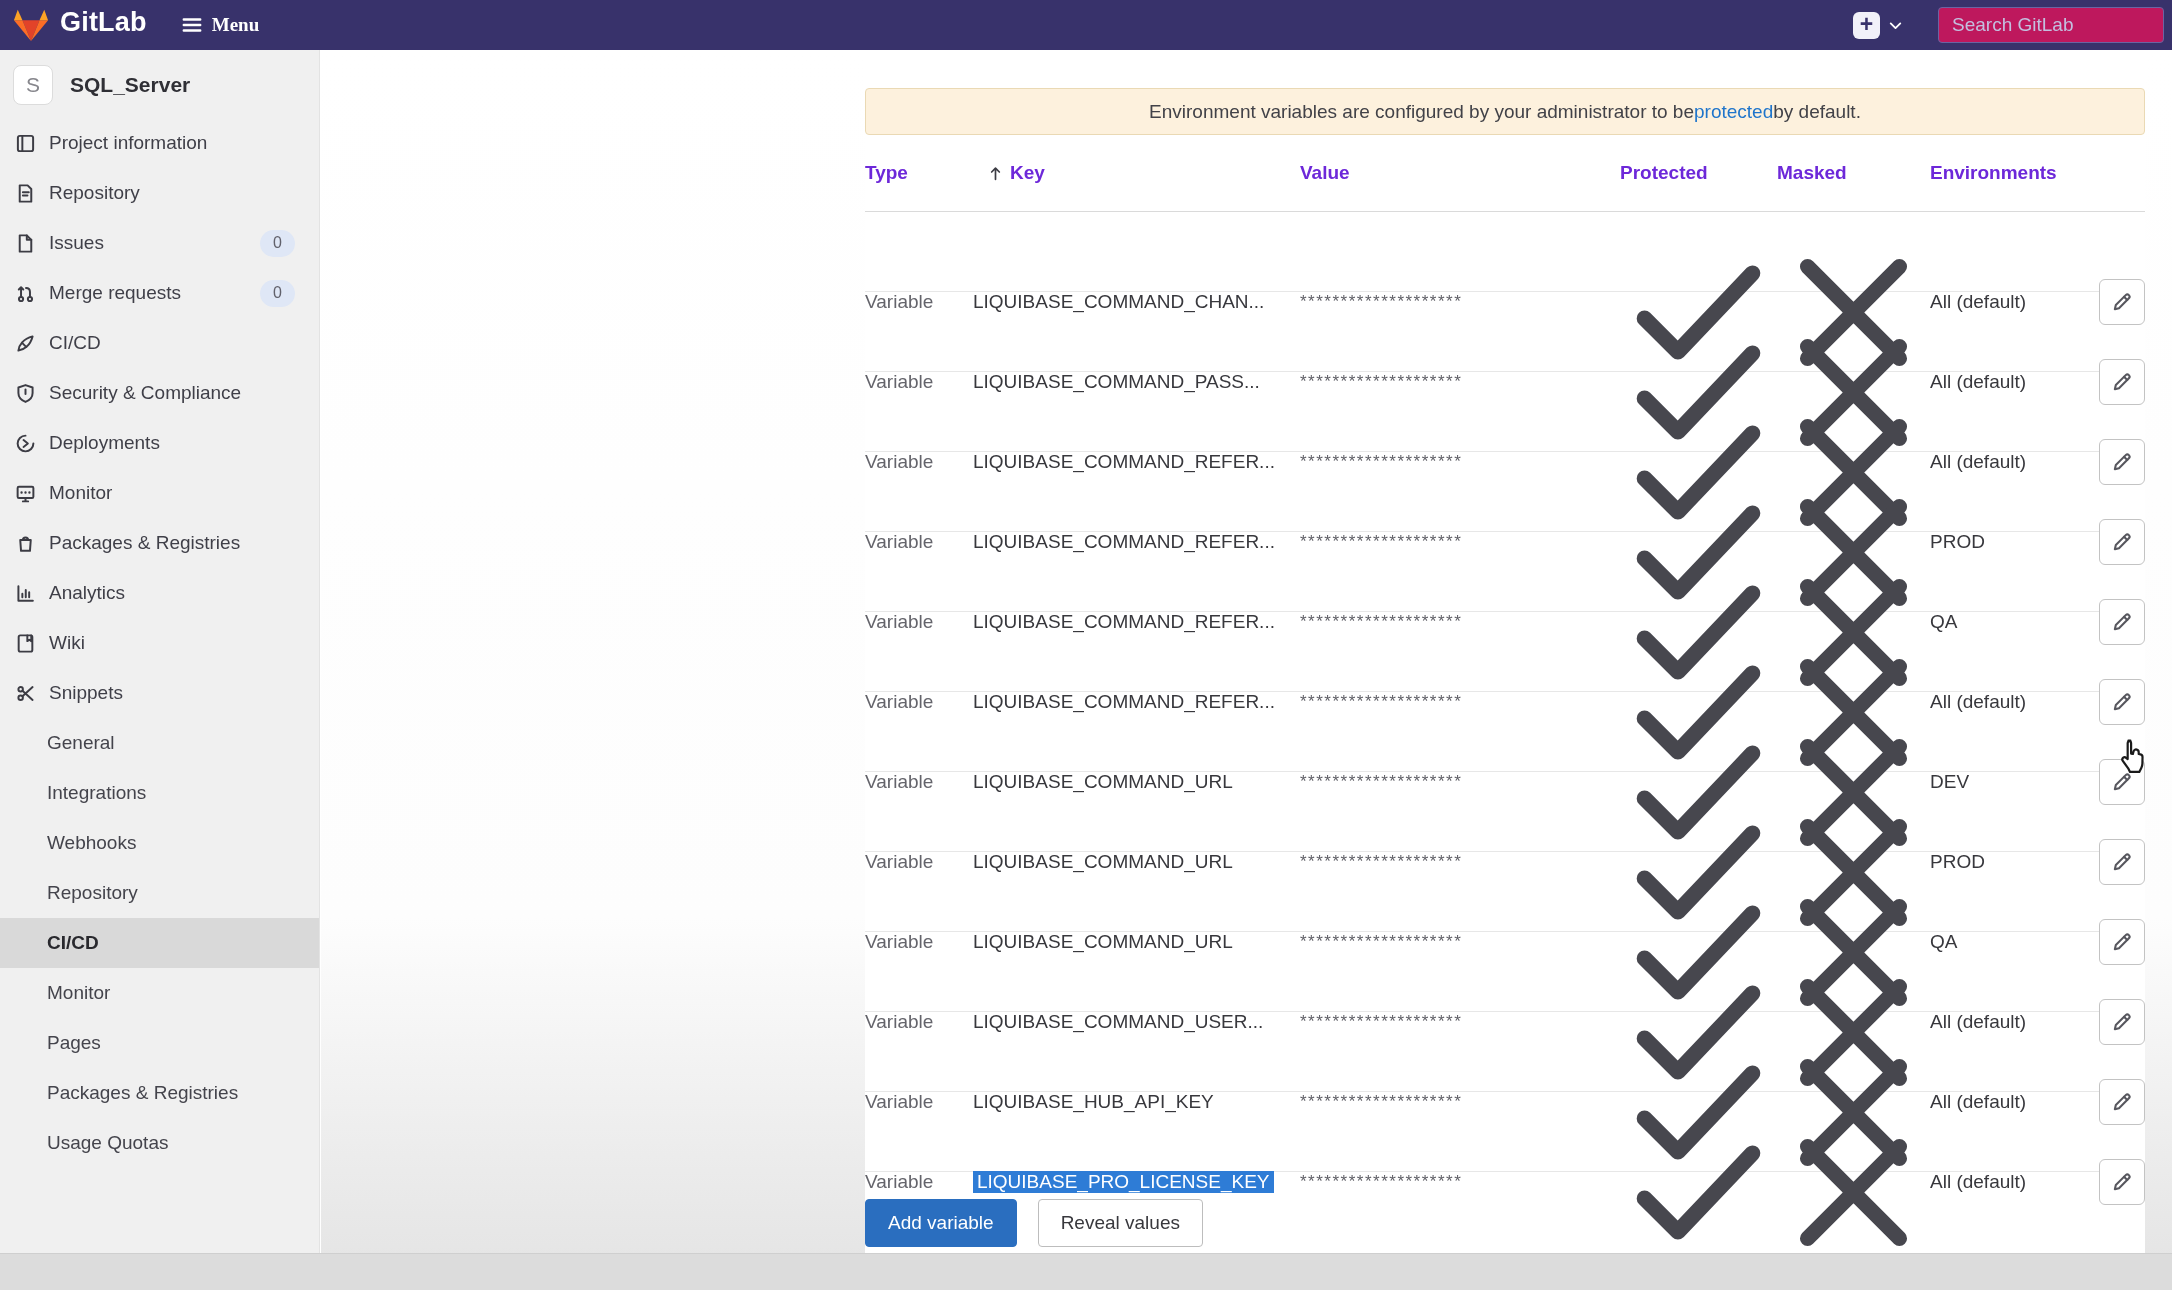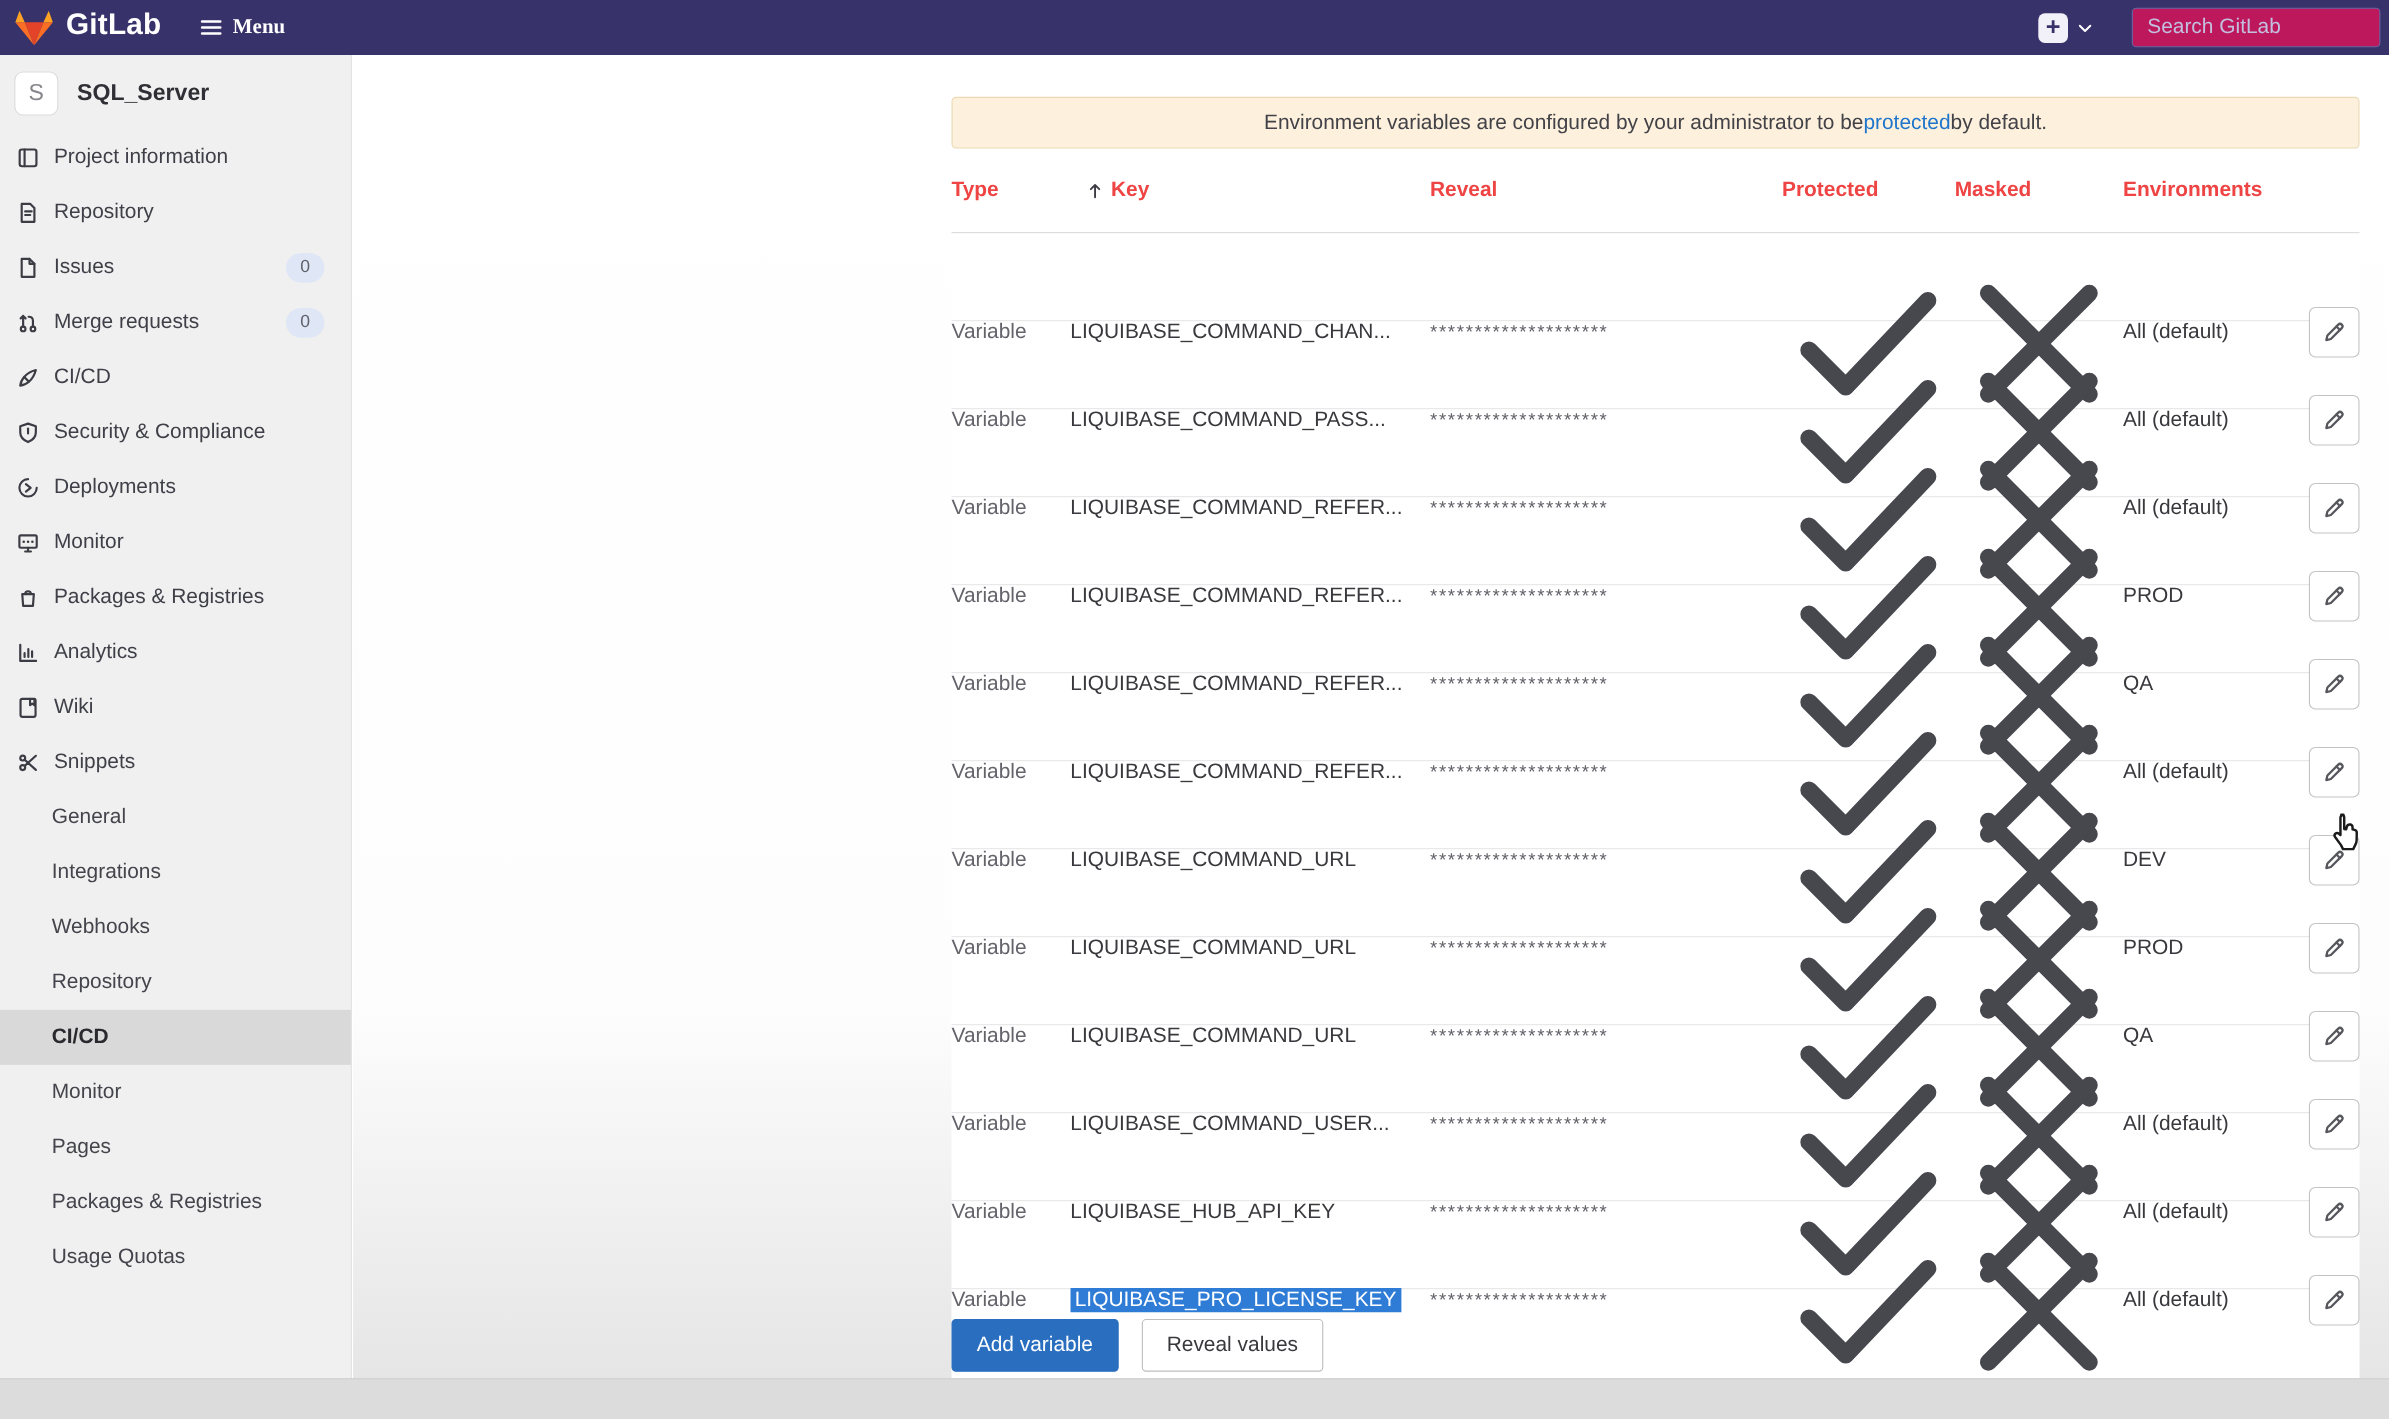--- a/index.html
+++ b/index.html
@@ -45,21 +45,21 @@
 
   
   .main-region { position:absolute; left:321px; top:50px; width:1851px; height:1240px;
                  background:linear-gradient(180deg,#ffffff 0%,#fdfdfd 70%,#ededed 88%,#e3e3e3 100%); }
   .content-col { position:absolute; left:865px; top:50px; width:1280px; height:1203px; background:#fff; z-index:5; }
   .banner { margin-top:38px; height:47px; background:#fdf1dd; border:1px solid #ead9b4; border-radius:4px;
             display:flex; align-items:center; justify-content:center; font-size:19px; color:#424248; }
   .banner a { color:#1f75cb; text-decoration:none; cursor:pointer; }
 
   .vgrid { display:grid; grid-template-columns:108px 327px 320px 157px 153px 160px 1fr; align-items:center; }
-  .thead { height:77px; border-bottom:1px solid #dadada; font-size:19px; font-weight:600; color:#ef4444; }
+  .thead { height:77px; border-bottom:1px solid #dadada; font-size:19px; font-weight:600; color:#6d28d9; }
   .th-key { display:flex; align-items:center; gap:6px; padding-left:14px; cursor:pointer; }
   .th-key .ic { width:17px; height:17px; color:#3c3c44; }
   .vrow { height:80px; border-bottom:1px solid #e7e7e7; font-size:19px; }
   .c-type { color:#64646b; }
   .c-key { color:#38383d; white-space:nowrap; overflow:hidden; }
   .c-key .sel { background:#2e7cd6; color:#fff; padding:3px 4px; }
   .c-val { color:#606067; font-size:17px; letter-spacing:1.5px; }
   .c-prot .ic { width:22px; height:22px; color:#47474e; margin-left:8px; }
   .c-mask .ic { width:19px; height:19px; color:#47474e; margin-left:2px; }
   .c-env { color:#38383d; }
@@ -301,21 +301,21 @@
       <div class="vgrid thead">
         <div>Type</div>
         <div class="th-key">
           <span class="ic">
               <svg viewBox="0 0 16 16" fill="none" stroke="currentColor" stroke-width="1.5" stroke-linecap="round" stroke-linejoin="round">
                 <path d="M8 13.5V3M4.4 6.6L8 3l3.6 3.6" stroke-width="1.6"></path>
               </svg>
             </span>
           <span>Key</span>
         </div>
-        <div>Reveal</div>
+        <div>Value</div>
         <div>Protected</div>
         <div>Masked</div>
         <div>Environments</div>
         <div></div>
       </div>
       <div id="rows">
   <div class="vgrid vrow">
     <div class="c-type">Variable</div>
     <div class="c-key"><span class="key-text">LIQUIBASE_COMMAND_CHAN...</span></div>
     <div class="c-val">********************</div>

